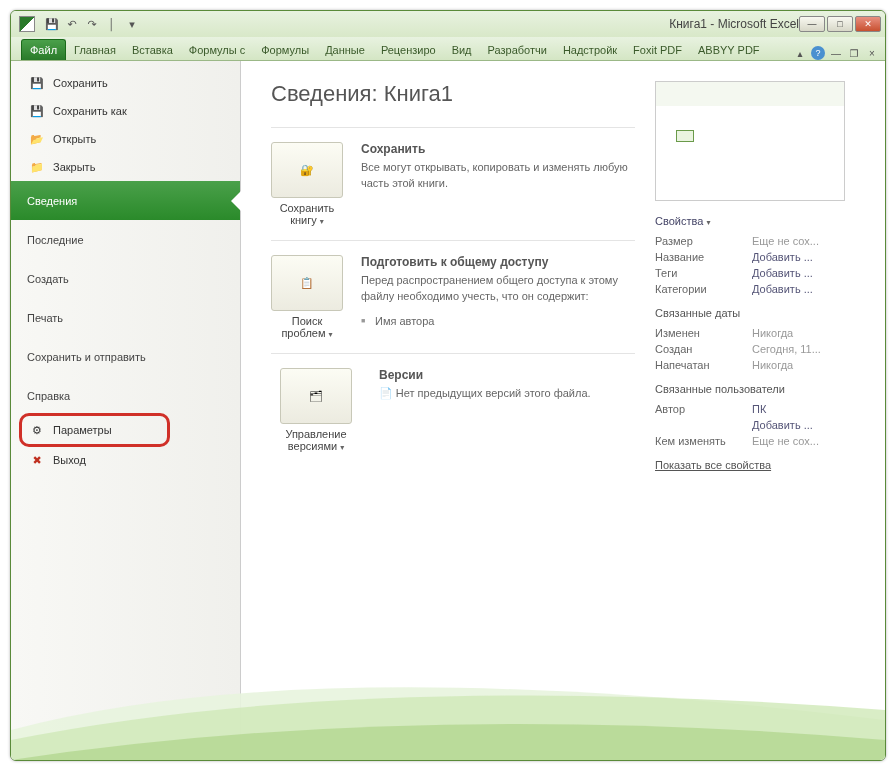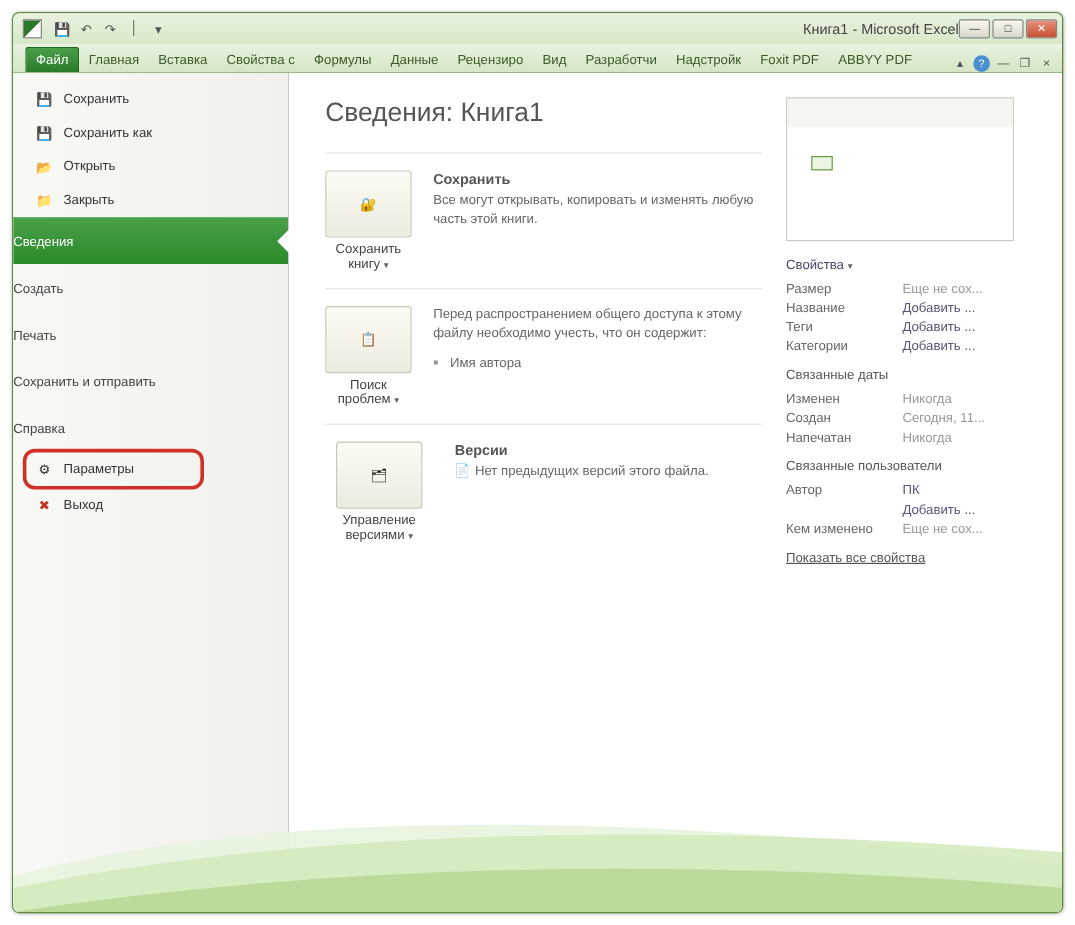--- a/index.html
+++ b/index.html
@@ -26,21 +26,21 @@
 .help-icon { width: 14px; height: 14px; border-radius: 50%; background: #4a90d0; color: #fff; font-size: 9px; display: flex; align-items: center; justify-content: center; }
 .ribbon-small-btn { width: 14px; height: 14px; color: #555; font-size: 10px; cursor: pointer; display: flex; align-items: center; justify-content: center; }
 
 
 .backstage { display: flex; height: calc(100% - 50px); }
 .side-menu { width: 230px; background: linear-gradient(to right,#f8f8f5,#f0f0ec); border-right: 1px solid #ccc; padding-top: 8px; }
 .side-item { padding: 7px 12px 7px 18px; color: #333; cursor: pointer; display: flex; align-items: center; gap: 8px; font-size: 12px; }
 .side-item.top { padding: 6px 12px 6px 18px; }
 .side-item.highlighted { position: relative; }
 .highlight-ring { position: absolute; inset: -2px 70px -2px 8px; border: 3px solid #d03028; border-radius: 10px; pointer-events: none; }
-.side-section { padding: 12px 12px 12px 0; font-size: 13px; color: #444; cursor: pointer; }
+.side-section { padding: 12px 12px 12px 16px; font-size: 13px; color: #444; cursor: pointer; }
 .side-section.sel { background: linear-gradient(#4aa04a,#2a8a2a); color: #fff; position: relative; }
 .side-section.sel::after { content: ""; position: absolute; right: -1px; top: 50%; transform: translateY(-50%); border: 10px solid transparent; border-right-color: #fff; }
 .side-icon { width: 16px; height: 16px; display: inline-flex; align-items: center; justify-content: center; }
 
 .content-area { flex: 1; background: #fff; padding: 20px 20px 20px 30px; display: flex; gap: 20px; overflow: hidden; justify-content: space-between; }
 .main-col { flex: 1; }
 .page-title { font-size: 22px; color: #555; font-weight: normal; margin-bottom: 20px; }
 .info-block { display: flex; gap: 18px; padding: 14px 0; border-bottom: 1px solid #e4e4e4; }
 .info-block:first-of-type { border-top: 1px solid #e4e4e4; }
 .big-btn { width: 90px; text-align: center; }
@@ -88,21 +88,21 @@
       <div class="win-btn">—</div>
       <div class="win-btn">□</div>
       <div class="win-btn close">✕</div>
     </div>
   </div>
 
   <div class="ribbon-tabs">
     <div class="tab active">Файл</div>
     <div class="tab">Главная</div>
     <div class="tab">Вставка</div>
-    <div class="tab">Свойства с</div>
+    <div class="tab">Формулы с</div>
     <div class="tab">Формулы</div>
     <div class="tab">Данные</div>
     <div class="tab">Рецензиро</div>
     <div class="tab">Вид</div>
     <div class="tab">Разработчи</div>
     <div class="tab">Надстройк</div>
     <div class="tab">Foxit PDF</div>
     <div class="tab">ABBYY PDF</div>
     <div class="ribbon-right">
       <div class="ribbon-small-btn">▴</div>
@@ -125,20 +125,21 @@
           </div>
       <div class="side-item top">
             <span class="side-icon">📂</span>
             <span>Открыть</span>
           </div>
       <div class="side-item top">
             <span class="side-icon">📁</span>
             <span>Закрыть</span>
           </div>
       <div class="side-section sel"><span>Сведения</span></div>
+      <div class="side-section"><span>Последние</span></div>
       <div class="side-section"><span>Создать</span></div>
       <div class="side-section"><span>Печать</span></div>
       <div class="side-section"><span>Сохранить и отправить</span></div>
       <div class="side-section"><span>Справка</span></div>
       <div class="side-item highlighted">
         <span class="side-icon">⚙</span>
         <span>Параметры</span>
         <span class="highlight-ring"></span>
       </div>
       <div class="side-item">
@@ -165,20 +166,21 @@
         </div>
 
         <div class="info-block">
           <div class="big-btn">
             <div class="big-btn-box">
                   <span>📋</span>
                 </div>
             <div class="big-btn-label"><span>Поиск проблем</span> <span class="drop-arrow">▾</span></div>
           </div>
           <div class="info-text">
+            <h3>Подготовить к общему доступу</h3>
             <p>Перед распространением общего доступа к этому файлу необходимо учесть, что он содержит:</p>
             <ul>
                   <li>Имя автора</li>
                 </ul>
           </div>
         </div>
 
         <div class="info-block" style="border-bottom:none">
           <div class="big-btn">
             <div class="big-btn-box">
@@ -233,21 +235,21 @@
         <div id="props-rows3">
               <div class="prop-row">
                 <span class="prop-key">Автор</span>
                 <span class="prop-val link">ПК</span>
               </div>
               <div class="prop-row">
                 <span class="prop-key"></span>
                 <span class="prop-val link">Добавить ...</span>
               </div>
               <div class="prop-row">
-                <span class="prop-key">Кем изменено</span>
+                <span class="prop-key">Кем изменять</span>
                 <span class="prop-val">Еще не сох...</span>
               </div>
             </div>
         <span class="show-all">Показать все свойства</span>
       </div>
     </div>
   </div>
 
   <div class="swoosh">
     <svg viewBox="0 0 876 150" preserveAspectRatio="none">

